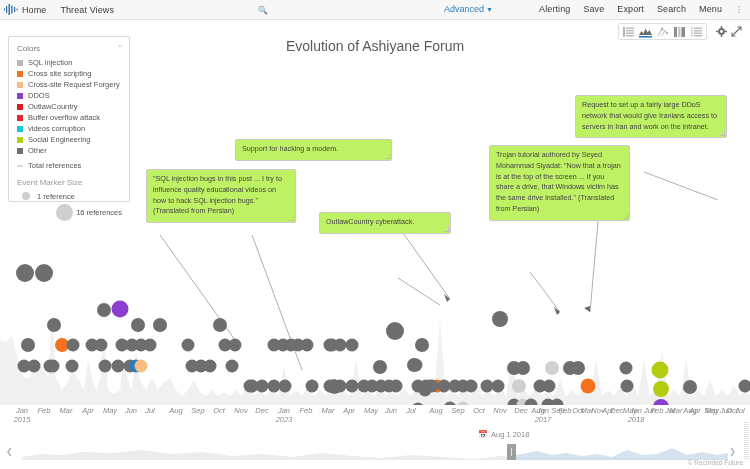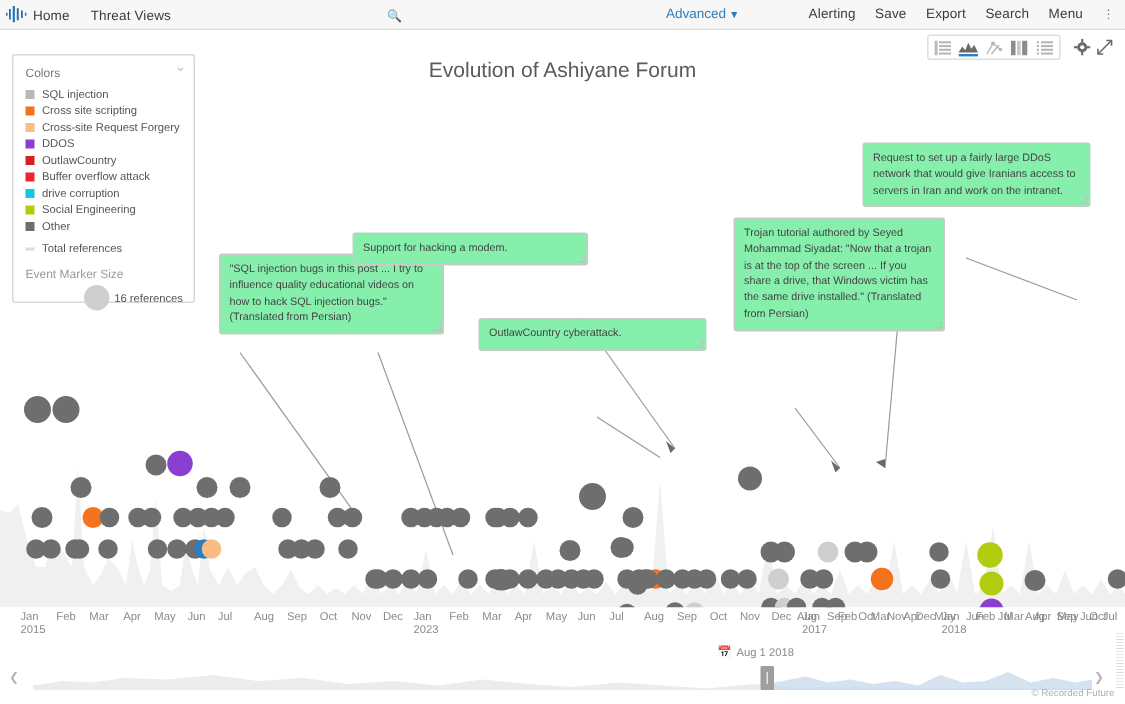--- a/index.html
+++ b/index.html
@@ -94,34 +94,34 @@
 
   
   .plot{
     position:absolute; left:0; top:60px; width:750px; height:345px;
     overflow:hidden;
   }
   .plot svg{ position:absolute; left:0; top:0; }
 
   
   .callout{
-    position:absolute; background:#86efac; border:1px solid #c9c9c9;
+    position:absolute; background:#bef264; border:1px solid #c9c9c9;
     border-radius:2px; padding:4px 6px 5px 6px;
     font-size:7.2px; line-height:1.5; color:#444;
   }
   .callout .rs{
     position:absolute; right:1px; bottom:1px; width:5px; height:5px;
     border-right:1px solid #c0c0c0; border-bottom:1px solid #c0c0c0;
   }
 
   
   .axis{ position:absolute; left:0; top:406px; width:750px; height:26px; }
   .tick{
-    position:absolute; font-size:7.5px; color:#8a8a8a; 
-    transform:translateX(-50%); white-space:nowrap;
+    position:absolute; font-size:7.5px; color:#8a8a8a; text-align:center;
+    transform:translateX(-50%); white-space:nowrap;font-style:italic;
   }
   .tick .yr{ display:block; font-size:7.5px; }
 
   
   .rangerow{ position:absolute; left:0; top:430px; width:750px; height:14px; }
   .rangelabel{
     position:absolute; font-size:7.5px; color:#8a8a8a; display:flex; align-items:center; gap:3px;
   }
   .cal{ font-size:8px; color:#9a9a9a; }
   .duration{
@@ -295,37 +295,41 @@
   <div class="legend-row">
     <span class="sw" style="background:#d61f1f"></span>
     <span class="legend-label">OutlawCountry</span>
   </div>
   <div class="legend-row">
     <span class="sw" style="background:#e8262b"></span>
     <span class="legend-label">Buffer overflow attack</span>
   </div>
   <div class="legend-row">
     <span class="sw" style="background:#12c8e0"></span>
-    <span class="legend-label">drive corruption</span>
+    <span class="legend-label">videos corruption</span>
   </div>
   <div class="legend-row">
     <span class="sw" style="background:#b2cc10"></span>
     <span class="legend-label">Social Engineering</span>
   </div>
   <div class="legend-row">
     <span class="sw" style="background:#6e6e6e"></span>
     <span class="legend-label">Other</span>
   </div>
 
   <div class="legend-total">
     <span class="sw-line"></span>
     <span class="legend-label">Total references</span>
   </div>
 
   <div class="legend-sub">Event Marker Size</div>
+  <div class="size-row">
+    <span class="size-dot" style="width:8px;height:8px;margin-left:6px;"></span>
+    <span class="size-label">1 reference</span>
+  </div>
   <div class="size-row" style="height:18px;justify-content:flex-end;">
     <span class="size-dot" style="width:17px;height:17px;margin-left:1px;"></span>
     <span class="size-label" style="margin-left:3px;">16 references</span>
   </div>
 </div>
 
 <div class="plot">
   <svg width="750" height="345">
 
     <path fill="#f0f0f0" d="
@@ -509,25 +513,25 @@
       <circle cx="578" cy="308" r="7" fill="#6e6e6e"></circle>
       <circle cx="745" cy="326" r="6.5" fill="#6e6e6e"></circle>
     </g>
   </svg>
 </div>
 
 <div class="callout" style="left:146px; top:169px; width:150px;">
   <span>"SQL injection bugs in this post ... I try to influence quality educational videos on how to hack SQL injection bugs." (Translated from Persian)</span>
   <span class="rs"></span>
 </div>
-<div class="callout" style="left:235px; top:155px; width:157px;">
+<div class="callout" style="left:235px; top:139px; width:157px;">
   <span>Support for hacking a modem.</span>
   <span class="rs"></span>
 </div>
-<div class="callout" style="left:319px; top:212px; width:152px;">
+<div class="callout" style="left:319px; top:212px; width:132px;">
   <span>OutlawCountry cyberattack.</span>
   <span class="rs"></span>
 </div>
 <div class="callout" style="left:489px; top:145px; width:141px;">
   <span>Trojan tutorial authored by Seyed Mohammad Siyadat: "Now that a trojan is at the top of the screen ... If you share a drive, that Windows victim has the same drive installed." (Translated from Persian)</span>
   <span class="rs"></span>
 </div>
 <div class="callout" style="left:575px; top:95px; width:152px;">
   <span>Request to set up a fairly large DDoS network that would give Iranians access to servers in Iran and work on the intranet.</span>
   <span class="rs"></span>

